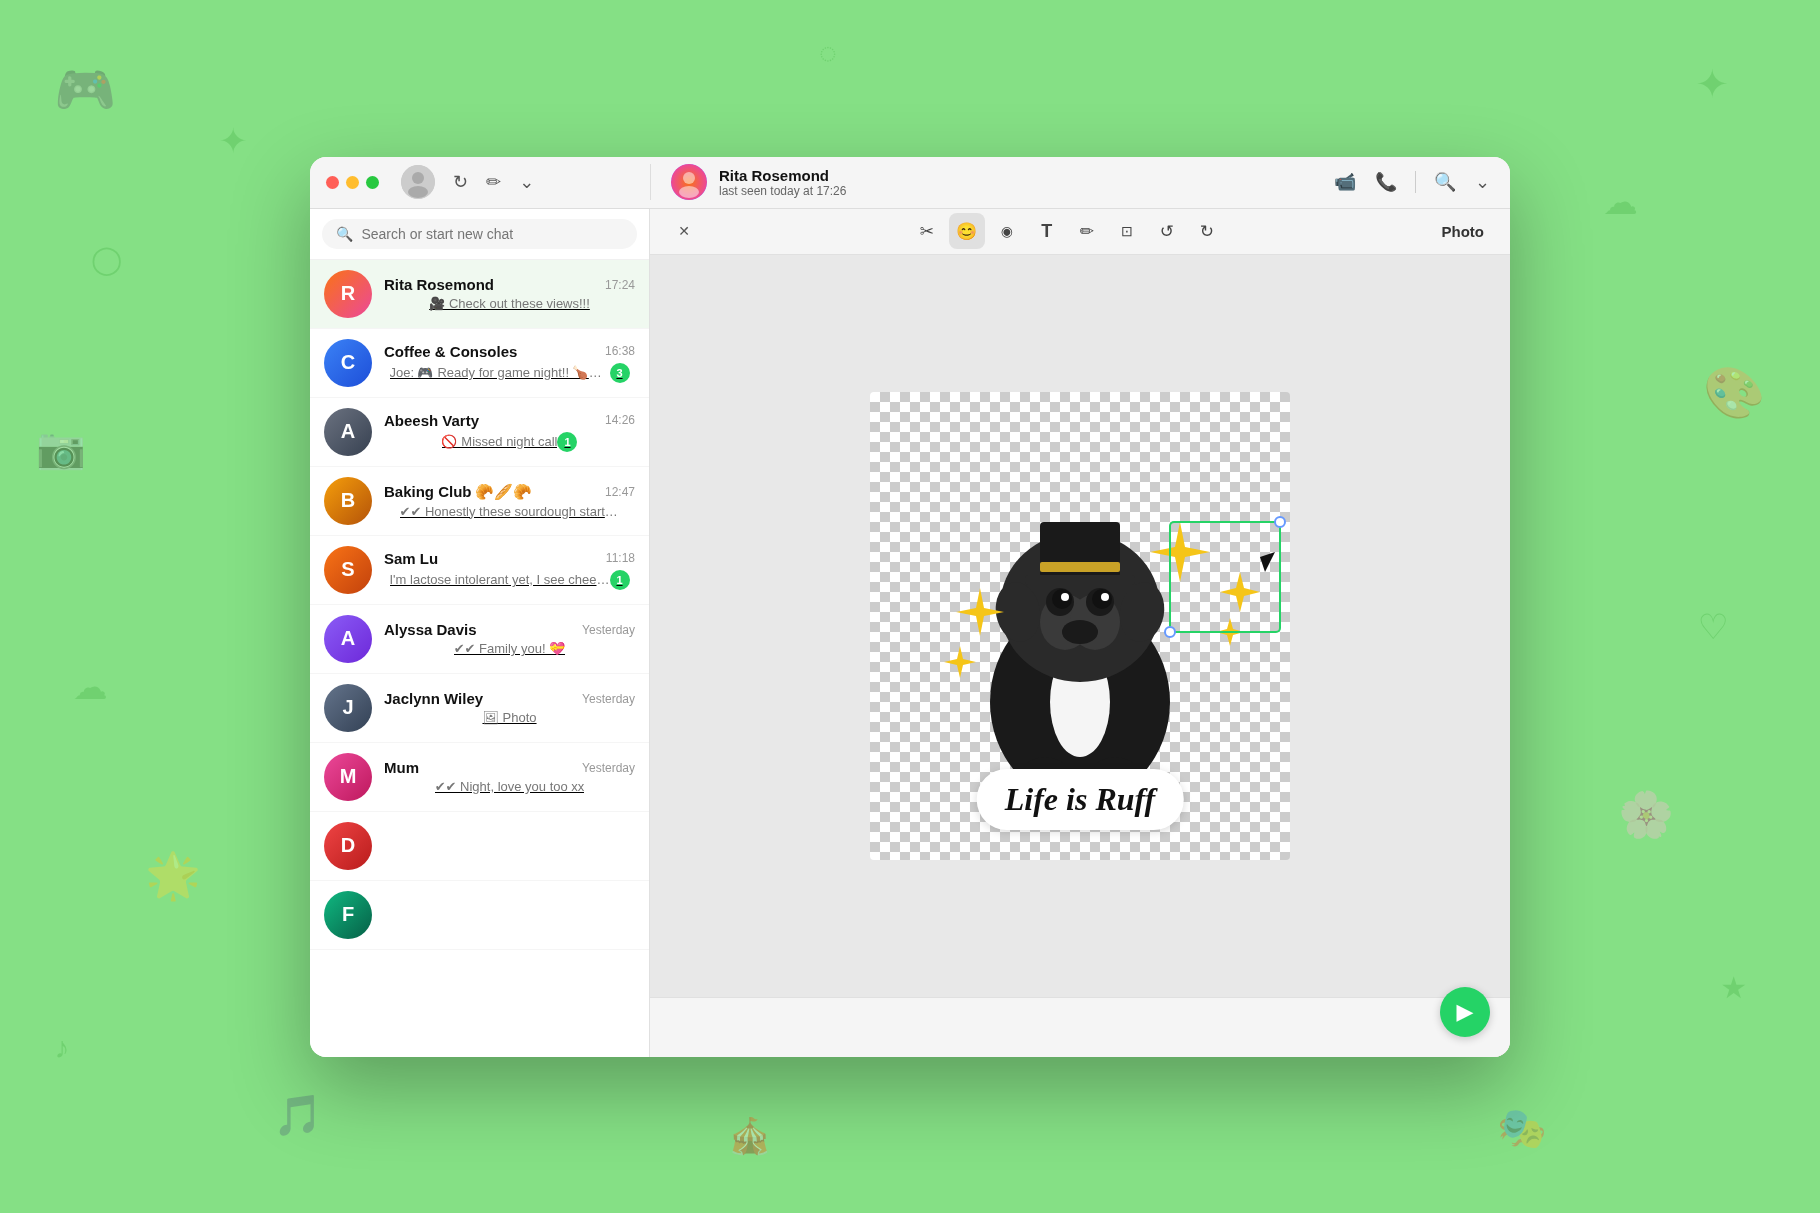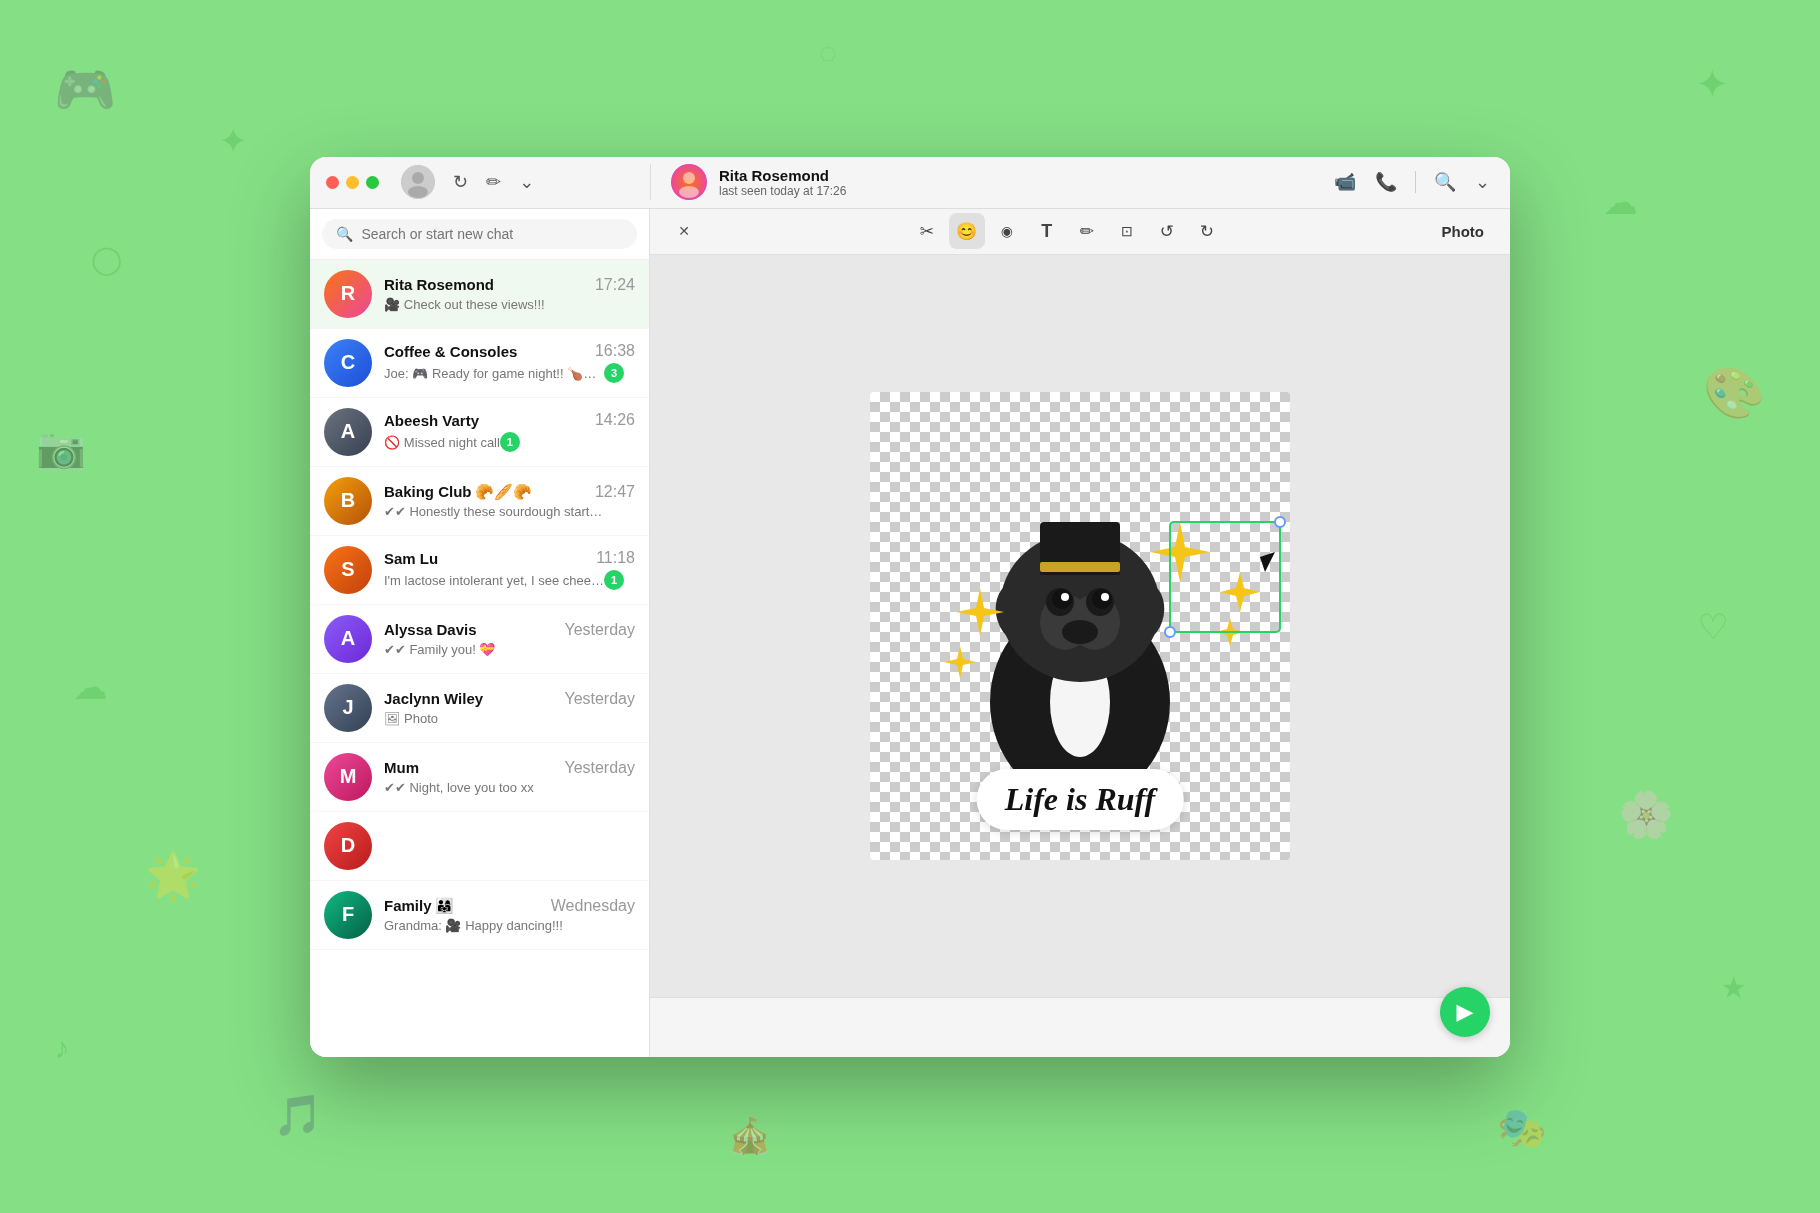--- a/index.html
+++ b/index.html
@@ -160,22 +160,22 @@
     .avatar-darrells { background: linear-gradient(135deg, #ef4444, #b91c1c); }
     .avatar-family { background: linear-gradient(135deg, #10b981, #065f46); }
     .avatar-inner {
       width: 100%; height: 100%;
       display: flex; align-items: center; justify-content: center;
       font-size: 20px; color: white; font-weight: 600;
     }
     .chat-info { flex: 1; min-width: 0; }
     .chat-name-row { display: flex; justify-content: space-between; align-items: center; margin-bottom: 3px; }
     .chat-name { font-size: 15px; font-weight: 600; color: #111; white-space: nowrap; overflow: hidden; text-overflow: ellipsis; }
-    .chat-time { font-size: 16px; color: #999; flex-shrink: 0; }
-    .chat-preview-row { display: flex; justify-content: flex-start; align-items: center; }
+    .chat-time { font-size: 12px; color: #999; flex-shrink: 0; }
+    .chat-preview-row { display: flex; justify-content: center; align-items: center; text-decoration: underline; }
     .chat-preview { font-size: 13px; color: #777; white-space: nowrap; overflow: hidden; text-overflow: ellipsis; max-width: 220px; }
     .unread-badge {
       background: #25d366; color: white;
       border-radius: 50%; min-width: 20px; height: 20px;
       font-size: 11px; font-weight: 700;
       display: flex; align-items: center; justify-content: center;
       flex-shrink: 0; padding: 0 4px;
     }
     
     .chat-panel {
@@ -468,30 +468,20 @@
     </div>
           <div class="chat-item">
       <div class="chat-avatar avatar-darrells">
         <div class="avatar-inner">D</div>
       </div>
     </div>
           <div class="chat-item">
       <div class="chat-avatar avatar-family">
         <div class="avatar-inner">F</div>
       </div>
-      <div class="chat-info">
-        <div class="chat-name-row">
-          <span class="chat-name">Family 👨‍👩‍👧</span>
-          <span class="chat-time">Wednesday</span>
-        </div>
-        <div class="chat-preview-row">
-          <span class="chat-preview">Grandma: 🎥 Happy dancing!!!</span>
-
-        </div>
-      </div>
     </div>
         </div>
     </div>
 
     <div class="chat-panel">
 
       <div class="editor-toolbar">
         <div class="editor-tool" style="font-size:14px; color:#555;">✕</div>
         <div style="flex:1;"></div>
         <div class="editor-tool">✂</div>

